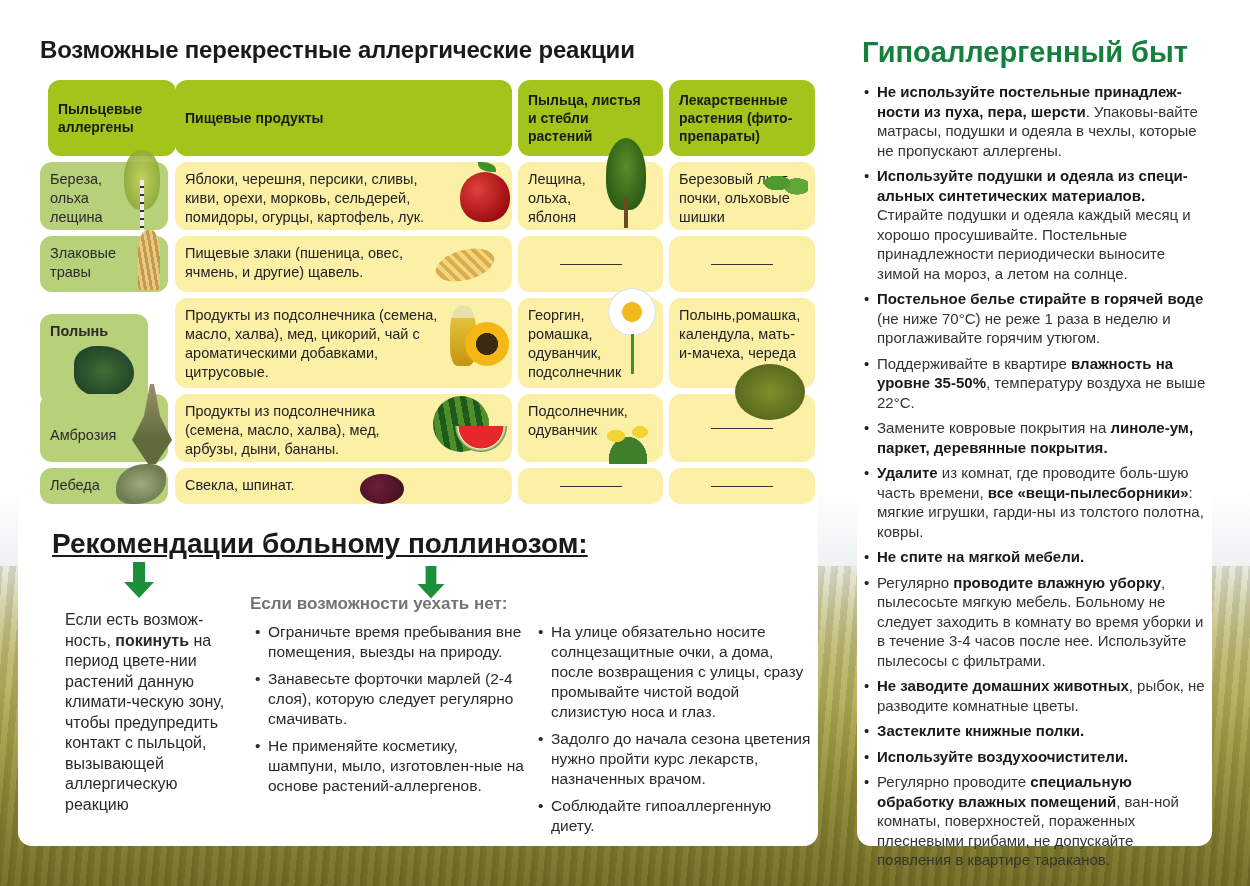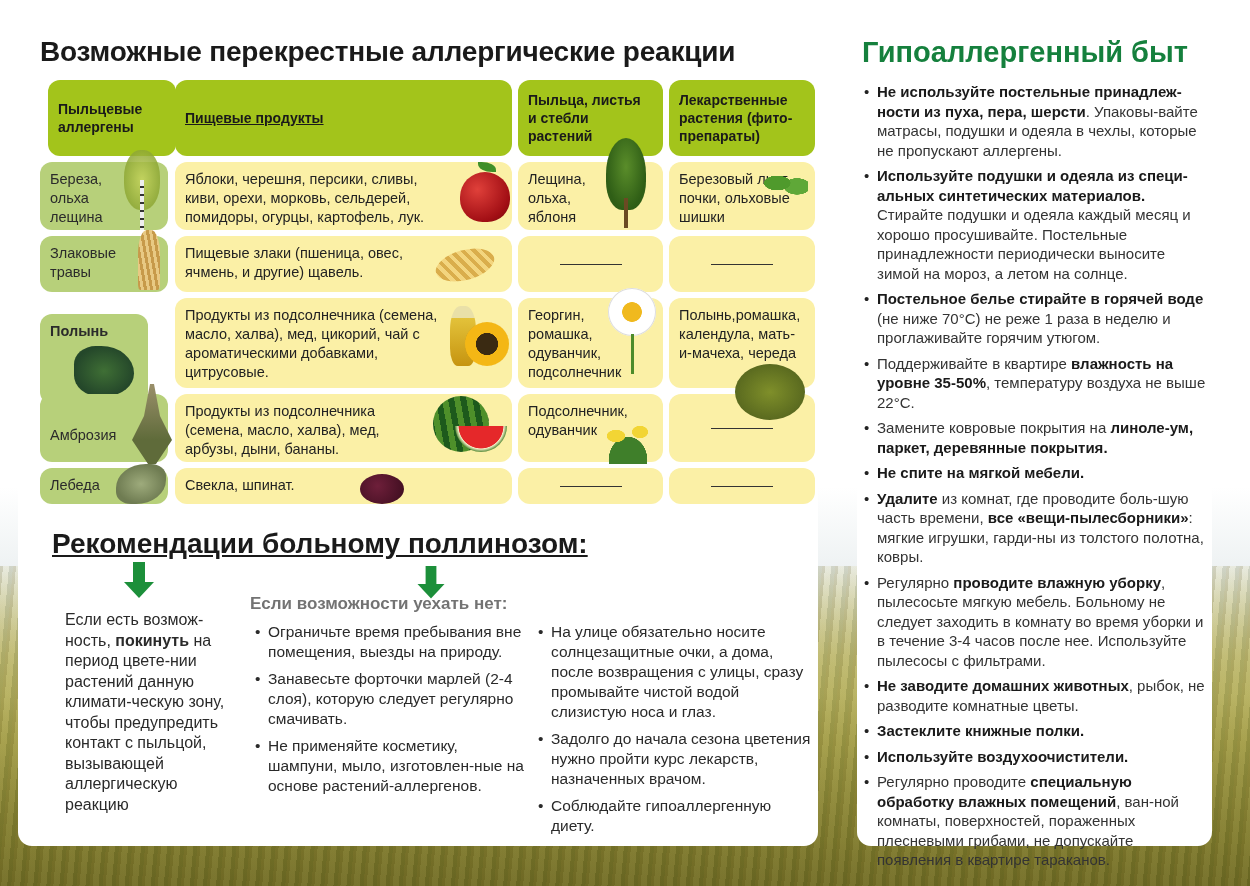--- a/index.html
+++ b/index.html
@@ -24,21 +24,21 @@
     position: absolute; left: 18px; top: 20px; width: 800px; height: 826px;
     background: #ffffff; border-radius: 14px;
   }
   .right-panel {
     position: absolute; left: 857px; top: 20px; width: 355px; height: 826px;
     background: #ffffff; border-radius: 14px;
   }
 
   .main-title {
     position: absolute; left: 40px; top: 36px;
-    font-size: 28px; font-weight: 700; letter-spacing: -0.2px; color: #1a1a1a;
+    font-size: 24px; font-weight: 700; letter-spacing: -0.2px; color: #1a1a1a;
   }
   .right-title {
     position: absolute; left: 862px; top: 36px;
     font-size: 29px; font-weight: 700; color: #15803d;
   }
 
   
   .tbl { position: absolute; left: 40px; top: 80px; }
   .cell {
     position: absolute; border-radius: 12px;
@@ -100,21 +100,21 @@
 <div class="field"></div>
 <div class="left-panel"></div>
 <div class="right-panel"></div>
 
 <h1 class="main-title">Возможные перекрестные аллергические реакции</h1>
 <h2 class="right-title">Гипоаллергенный быт</h2>
 
 <div class="tbl">
 
   <div class="cell hdr" style="left:8px;top:0;width:128px;height:76px;">Пыльцевые аллергены</div>
-  <div class="cell hdr" style="left:135px;top:0;width:337px;height:76px;text-decoration:underline;">Пищевые продукты</div>
+  <div class="cell hdr" style="left:135px;top:0;width:337px;height:76px;">Пищевые продукты</div>
   <div class="cell hdr" style="left:478px;top:0;width:145px;height:76px;">Пыльца, листья и стебли растений</div>
   <div class="cell hdr" style="left:629px;top:0;width:146px;height:76px;">Лекарственные растения (фито-препараты)</div>
 
   <div class="cell c1" style="left:0;top:82px;width:128px;height:68px;">
     <span style="display:block;width:65px;">Береза, ольха лещина</span>
     <span class="ico birch" style="left:82px;top:-12px;"></span>
   </div>
   <div class="cell cy" style="left:135px;top:82px;width:337px;height:68px;">
     <span style="display:block;width:270px;">Яблоки, черешня, персики, сливы, киви, орехи, морковь, сельдерей, помидоры, огурцы, картофель, лук.</span>
     <span class="ico apple" style="left:285px;top:10px;"></span>
@@ -215,20 +215,20 @@
   <li>Задолго до начала сезона цветения нужно пройти курс лекарств, назначенных врачом.</li>
   <li>Соблюдайте гипоаллергенную диету.</li>
 </ul>
 
 <ul class="right-list">
   <li><span></span><b>Не используйте постельные принадлеж-ности из пуха, пера, шерсти</b><span>. Упаковы-вайте матрасы, подушки и одеяла в чехлы, которые не пропускают аллергены.</span></li>
   <li><span></span><b>Используйте подушки и одеяла из специ-альных синтетических материалов.</b><span> Стирайте подушки и одеяла каждый месяц и хорошо просушивайте. Постельные принадлежности периодически выносите зимой  на мороз, а летом на солнце.</span></li>
   <li><span></span><b>Постельное белье стирайте в горячей воде</b><span> (не ниже 70°С) не реже 1 раза в неделю и проглаживайте горячим утюгом.</span></li>
   <li><span>Поддерживайте в квартире </span><b>влажность на уровне 35-50%</b><span>, температуру воздуха не выше 22°С.</span></li>
   <li><span>Замените ковровые покрытия на </span><b>линоле-ум, паркет, деревянные покрытия.</b><span></span></li>
+  <li><span></span><b>Удалите</b><span> из комнат, где проводите боль-шую часть времени, </span><b>все «вещи-пылесборники»</b><span>: мягкие игрушки, гарди-ны из толстого полотна, ковры.</span></li>
   <li><span></span><b>Не спите на мягкой мебели.</b><span></span></li>
-  <li><span></span><b>Удалите</b><span> из комнат, где проводите боль-шую часть времени, </span><b>все «вещи-пылесборники»</b><span>: мягкие игрушки, гарди-ны из толстого полотна, ковры.</span></li>
   <li><span>Регулярно </span><b>проводите влажную уборку</b><span>, пылесосьте мягкую мебель. Больному не следует заходить в комнату во время уборки и в течение 3-4 часов после нее. Используйте пылесосы с фильтрами.</span></li>
   <li><span></span><b>Не заводите домашних животных</b><span>, рыбок, не разводите комнатные цветы.</span></li>
   <li><span></span><b>Застеклите книжные полки.</b><span></span></li>
   <li><span></span><b>Используйте воздухоочистители.</b><span></span></li>
   <li><span>Регулярно проводите </span><b>специальную обработку влажных помещений</b><span>, ван-ной комнаты, поверхностей, пораженных плесневыми грибами, не допускайте появления в квартире тараканов.</span></li>
 </ul>
 
 </body></html>

